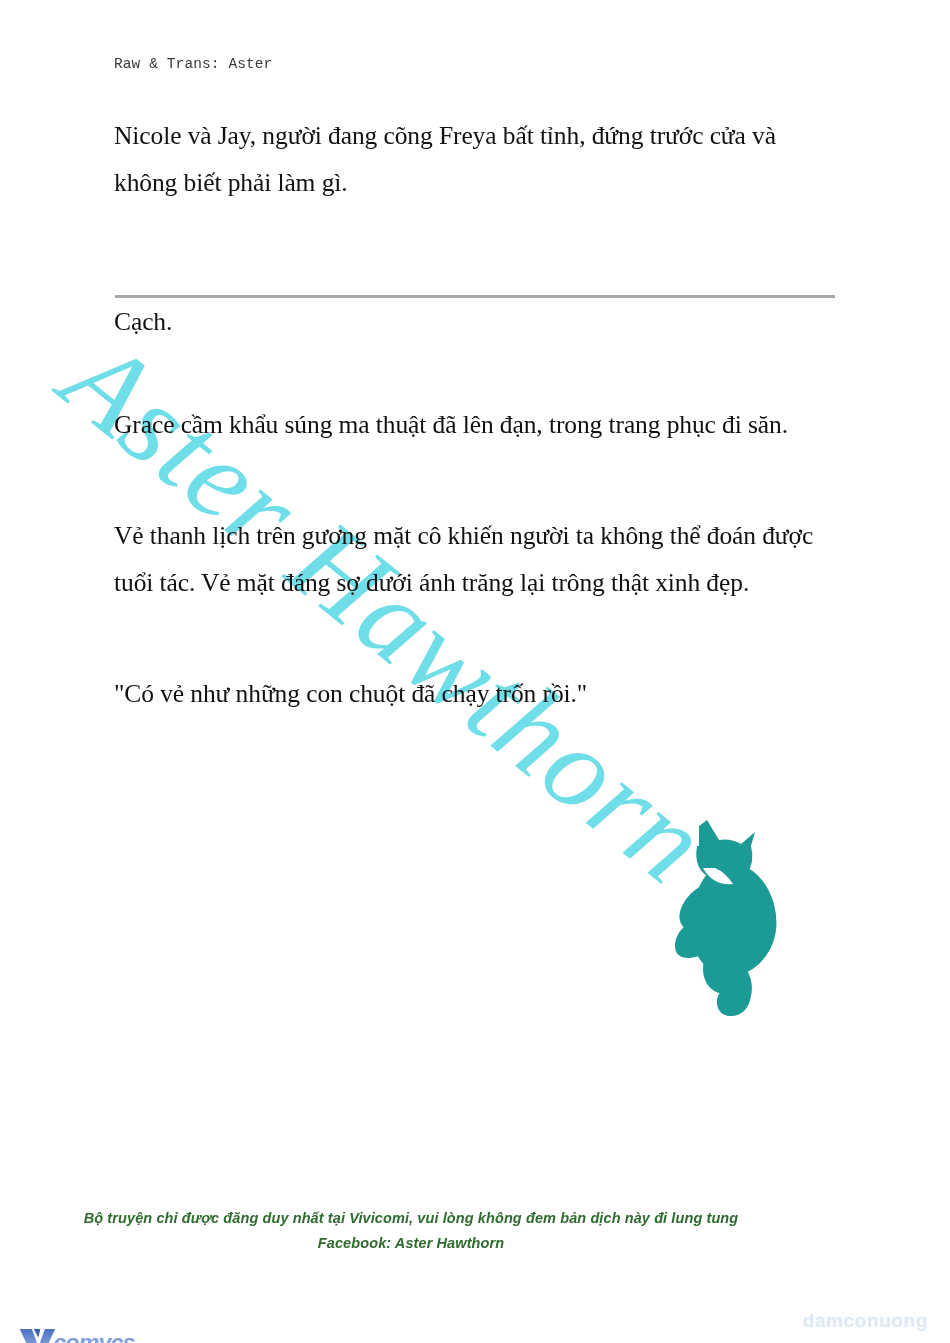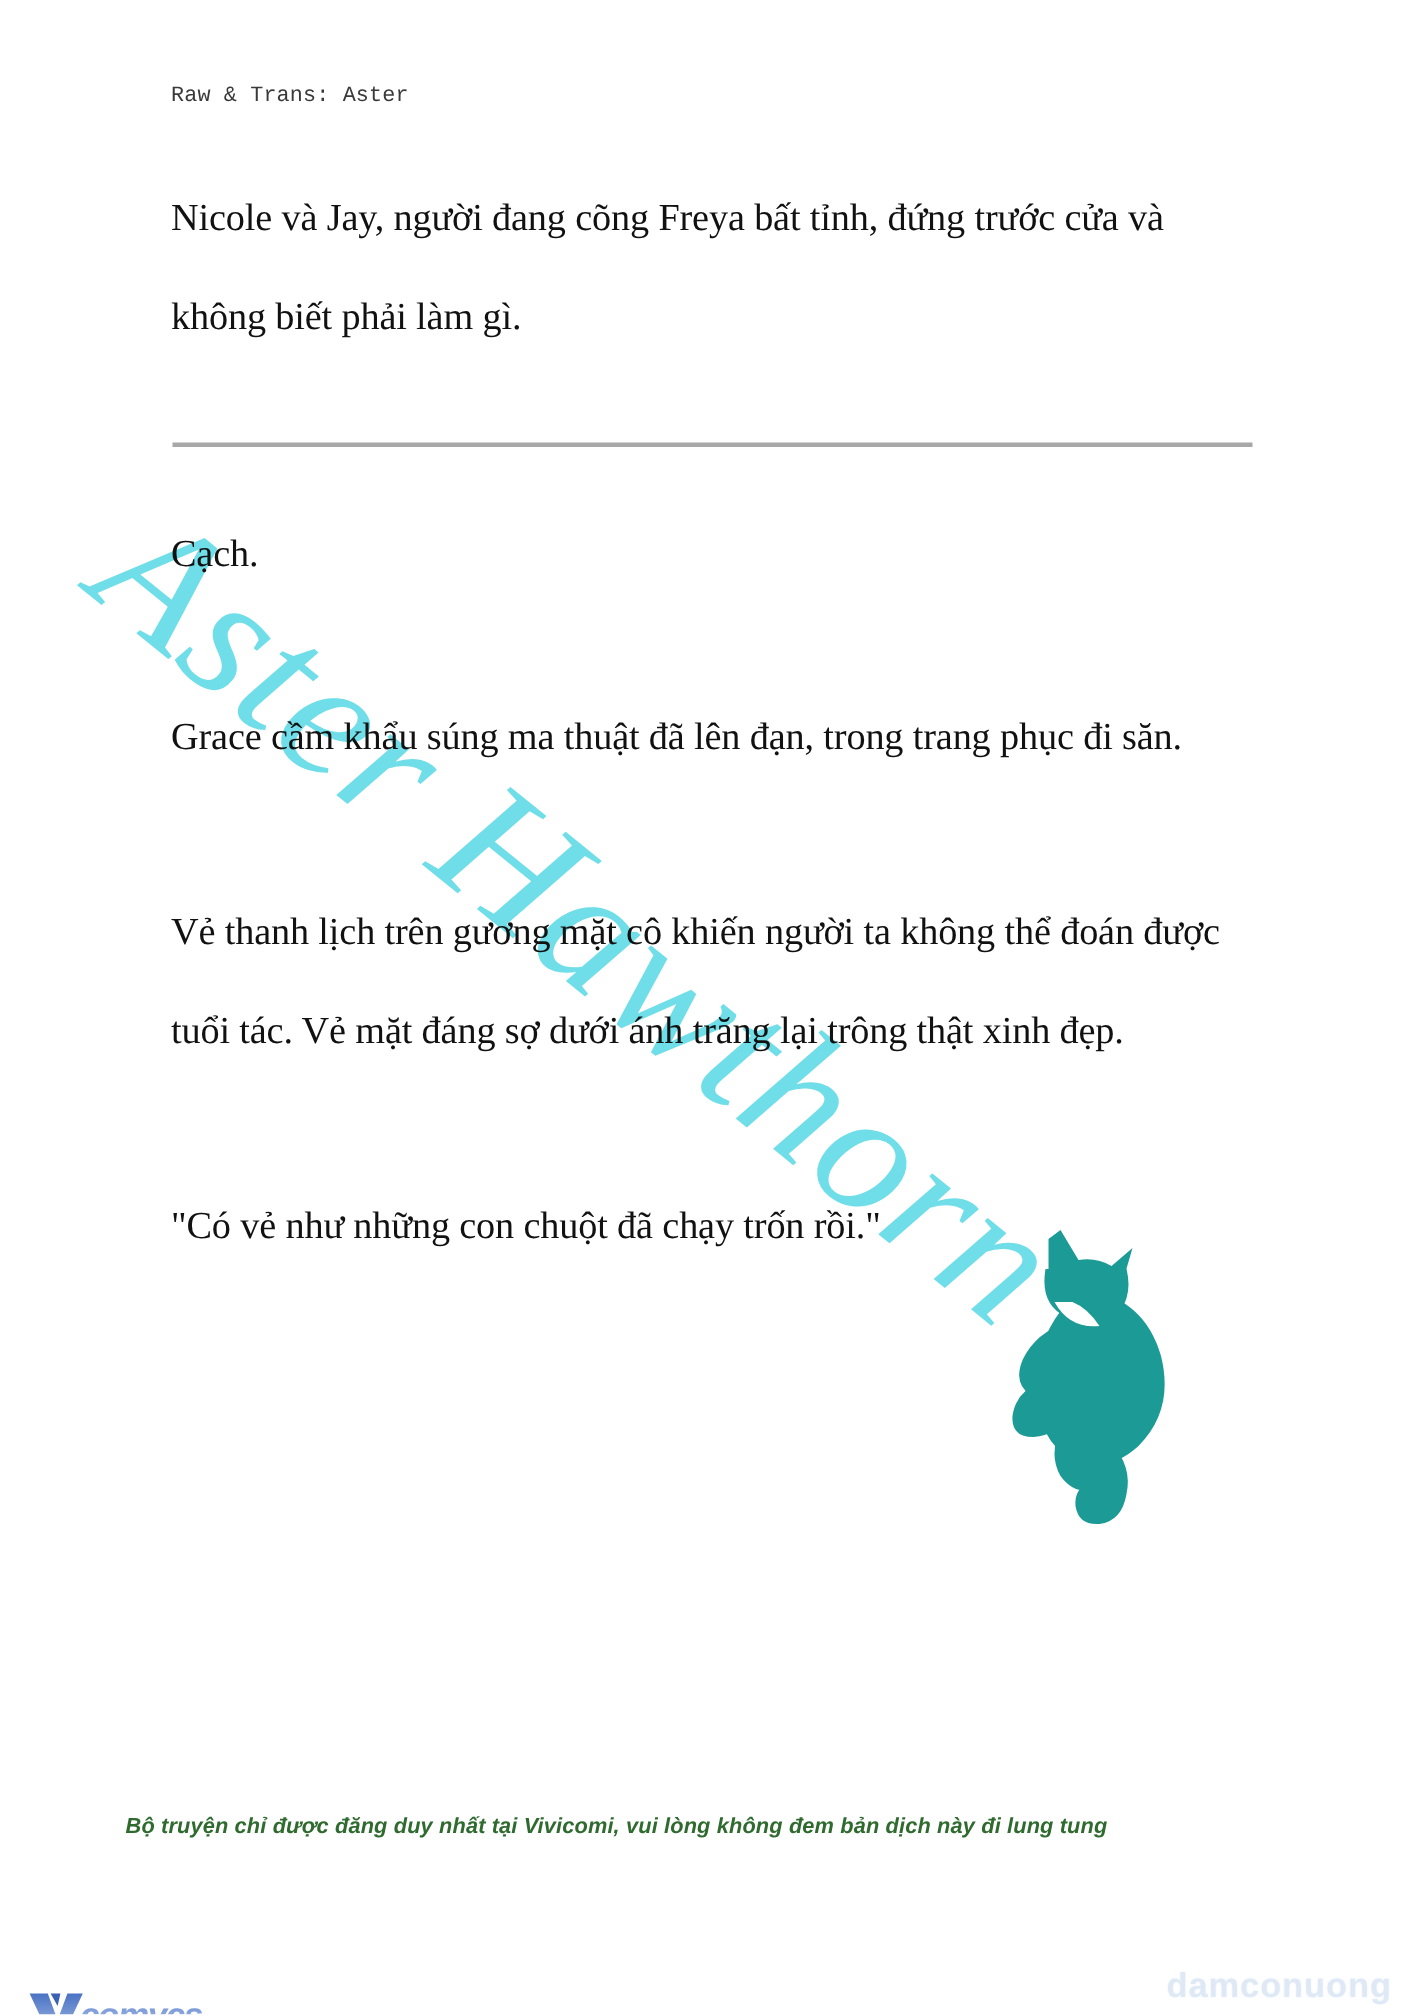--- a/index.html
+++ b/index.html
@@ -30,21 +30,21 @@
   
   .content{
     position:absolute;
     left:114px; top:112px;
     width:722px;
     z-index:4;
   }
   .para{
     font-family:"Liberation Serif", serif;
     font-size:25.5px;
-    line-height:66px;
+    line-height:47px;
     color:#111111;
     letter-spacing:-0.1px;
   }
   .gap-a{ height:92px; }
   .gap-b{ height:56px; }
   .gap-c{ height:64px; }
   .gap-d{ height:64px; }
   .gap-e{ height:60px; }
 
   
@@ -115,21 +115,21 @@
     position:absolute;
     left:16px; top:1302px;
     height:34px;
     z-index:6;
     margin-top:24px;
   }
   .damconuong{
     position:absolute;
     right:22px; top:1310px;
     font-family:"Liberation Sans", sans-serif;
-    font-size:23px;
+    font-size:19px;
     font-weight:bold;
     letter-spacing:.6px;
     color:#dfe9f6;
     text-shadow:0 0 2px #eef4fc;
     z-index:6;
     white-space:nowrap;
   }
 </style>
 </head>
 <body>
@@ -178,20 +178,21 @@
     <p class="para">Grace cầm khẩu súng ma thuật đã lên đạn, trong trang phục đi săn.</p>
     <div class="gap-c"></div>
     <p class="para">Vẻ thanh lịch trên gương mặt cô khiến người ta không thể đoán được tuổi tác. Vẻ mặt đáng sợ dưới ánh trăng lại trông thật xinh đẹp.</p>
     <div class="gap-d"></div>
     <p class="para">"Có vẻ như những con chuột đã chạy trốn rồi."</p>
     <div class="gap-e"></div>
   </div>
 
   <div class="note">
     <div>Bộ truyện chỉ được đăng duy nhất tại Vivicomi, vui lòng không đem bản dịch này đi lung tung</div>
+    <div>Facebook: Aster Hawthorn</div>
   </div>
 
   <div class="bottombar"></div>
 
   <div class="vcomycs">
     <svg viewBox="0 0 150 36" width="140" height="34" xmlns="http://www.w3.org/2000/svg">
       <defs>
         <linearGradient id="vg" x1="0" y1="0" x2="0" y2="1">
           <stop offset="0%" stop-color="#5E86D0"></stop>
           <stop offset="48%" stop-color="#8AA6DC"></stop>

